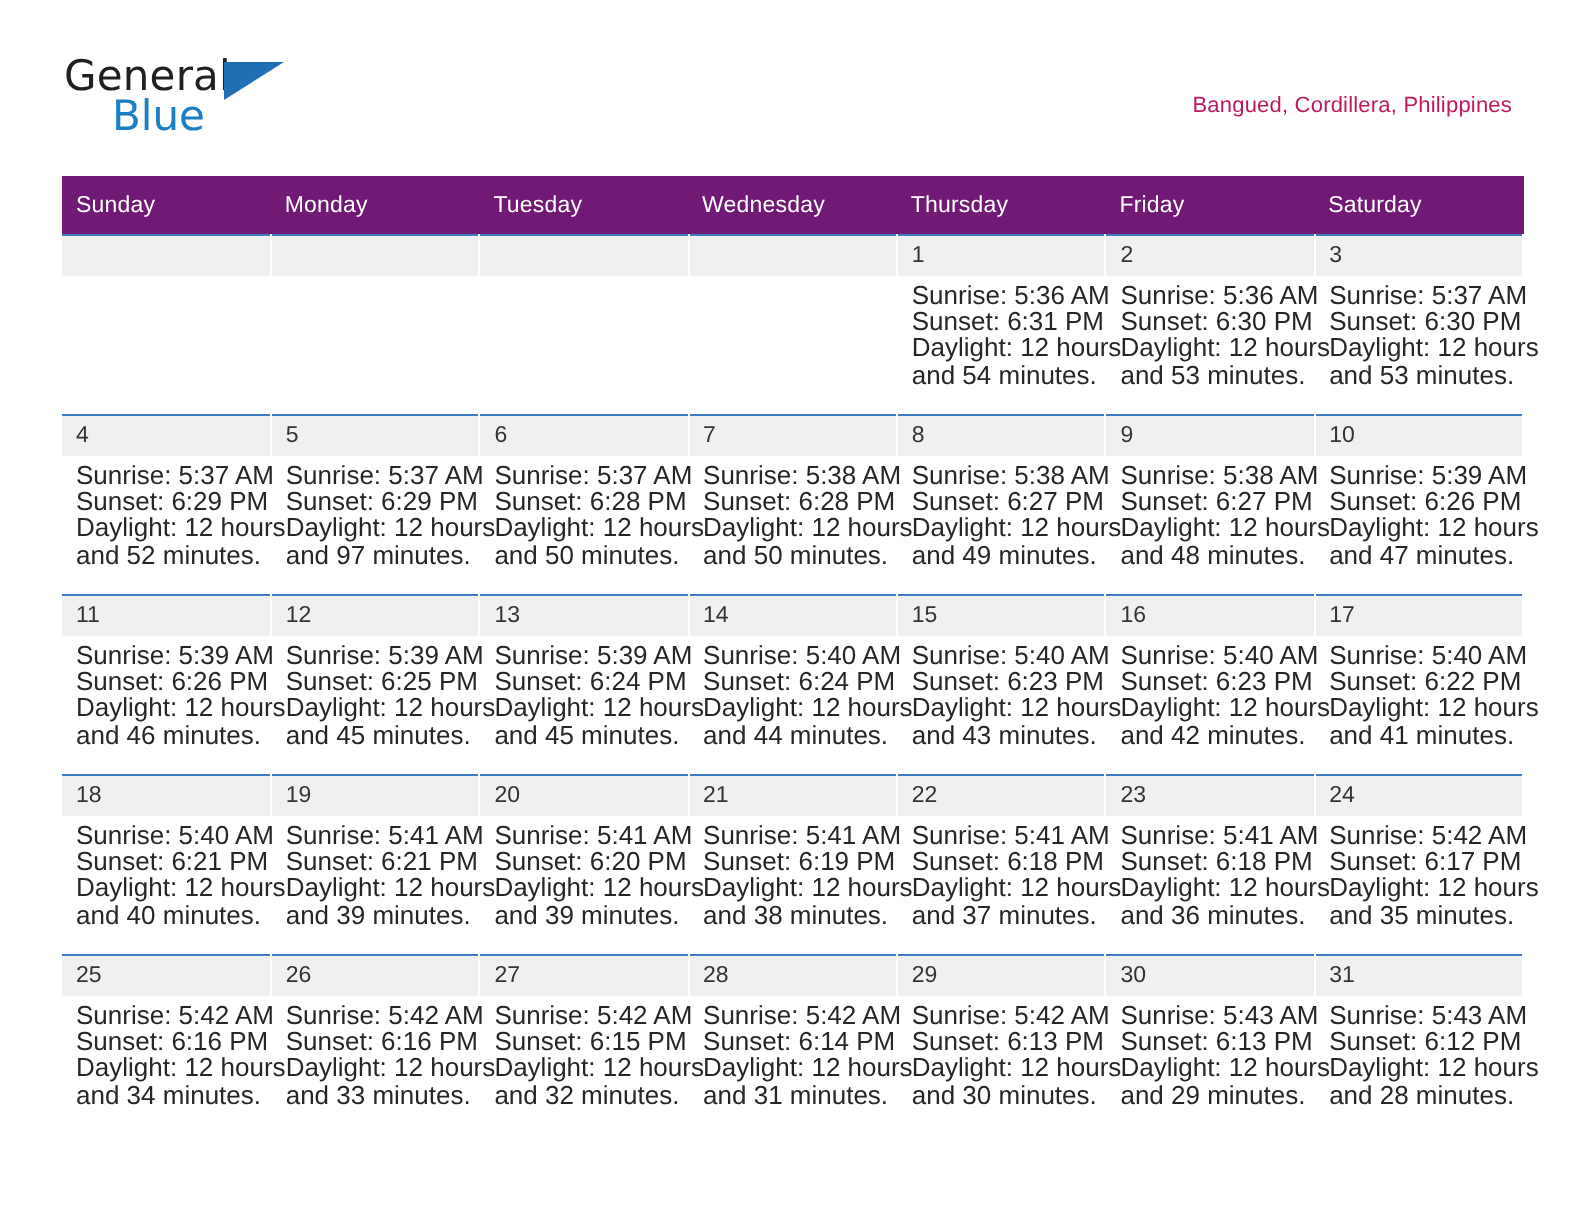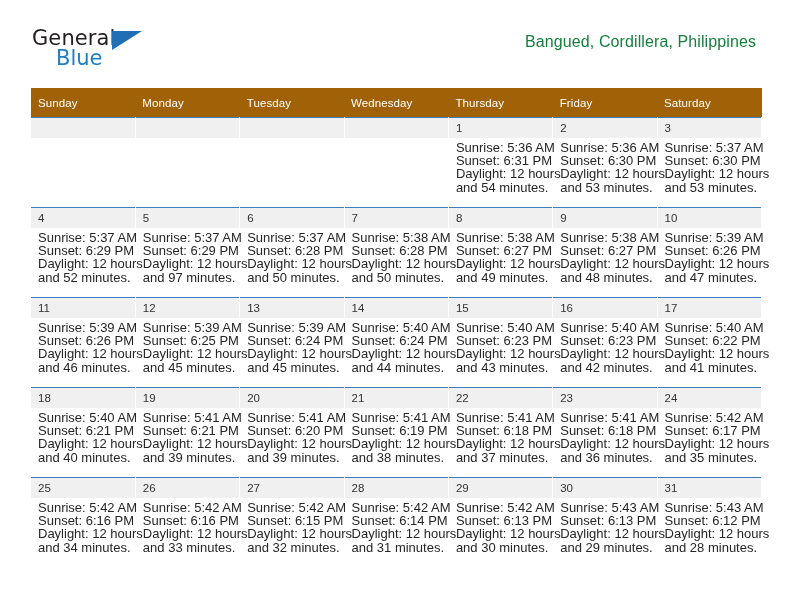--- a/index.html
+++ b/index.html
@@ -71,39 +71,39 @@
     padding-top: 2px;
   }
   .cal-title {
     font-size: 29px;
     font-weight: normal;
     color: #1a1a1a;
     line-height: 1.1;
     letter-spacing: .2px;
   }
   .cal-sub {
-    font-size: 16px;
-    color: #15803d;
-    margin-top: 3px;
+    font-size: 11px;
+    color: #be185d;
+    margin-top: 17px;
     letter-spacing: .1px;
   }
 
   
   .calendar {
     margin: 16px 30px 0 31px;
     width: 731px;
     box-sizing: border-box;
   }
   table.cal {
     border-collapse: collapse;
     table-layout: fixed;
     width: 731px;
   }
   table.cal th {
-    background: #a16207;
+    background: #701a75;
     color: #ffffff;
     font-weight: normal;
     font-size: 11.5px;
     text-align: left;
     padding: 5px 0 5px 7px;
     height: 19px;
     border: none;
     letter-spacing: .1px;
   }
   table.cal td {

